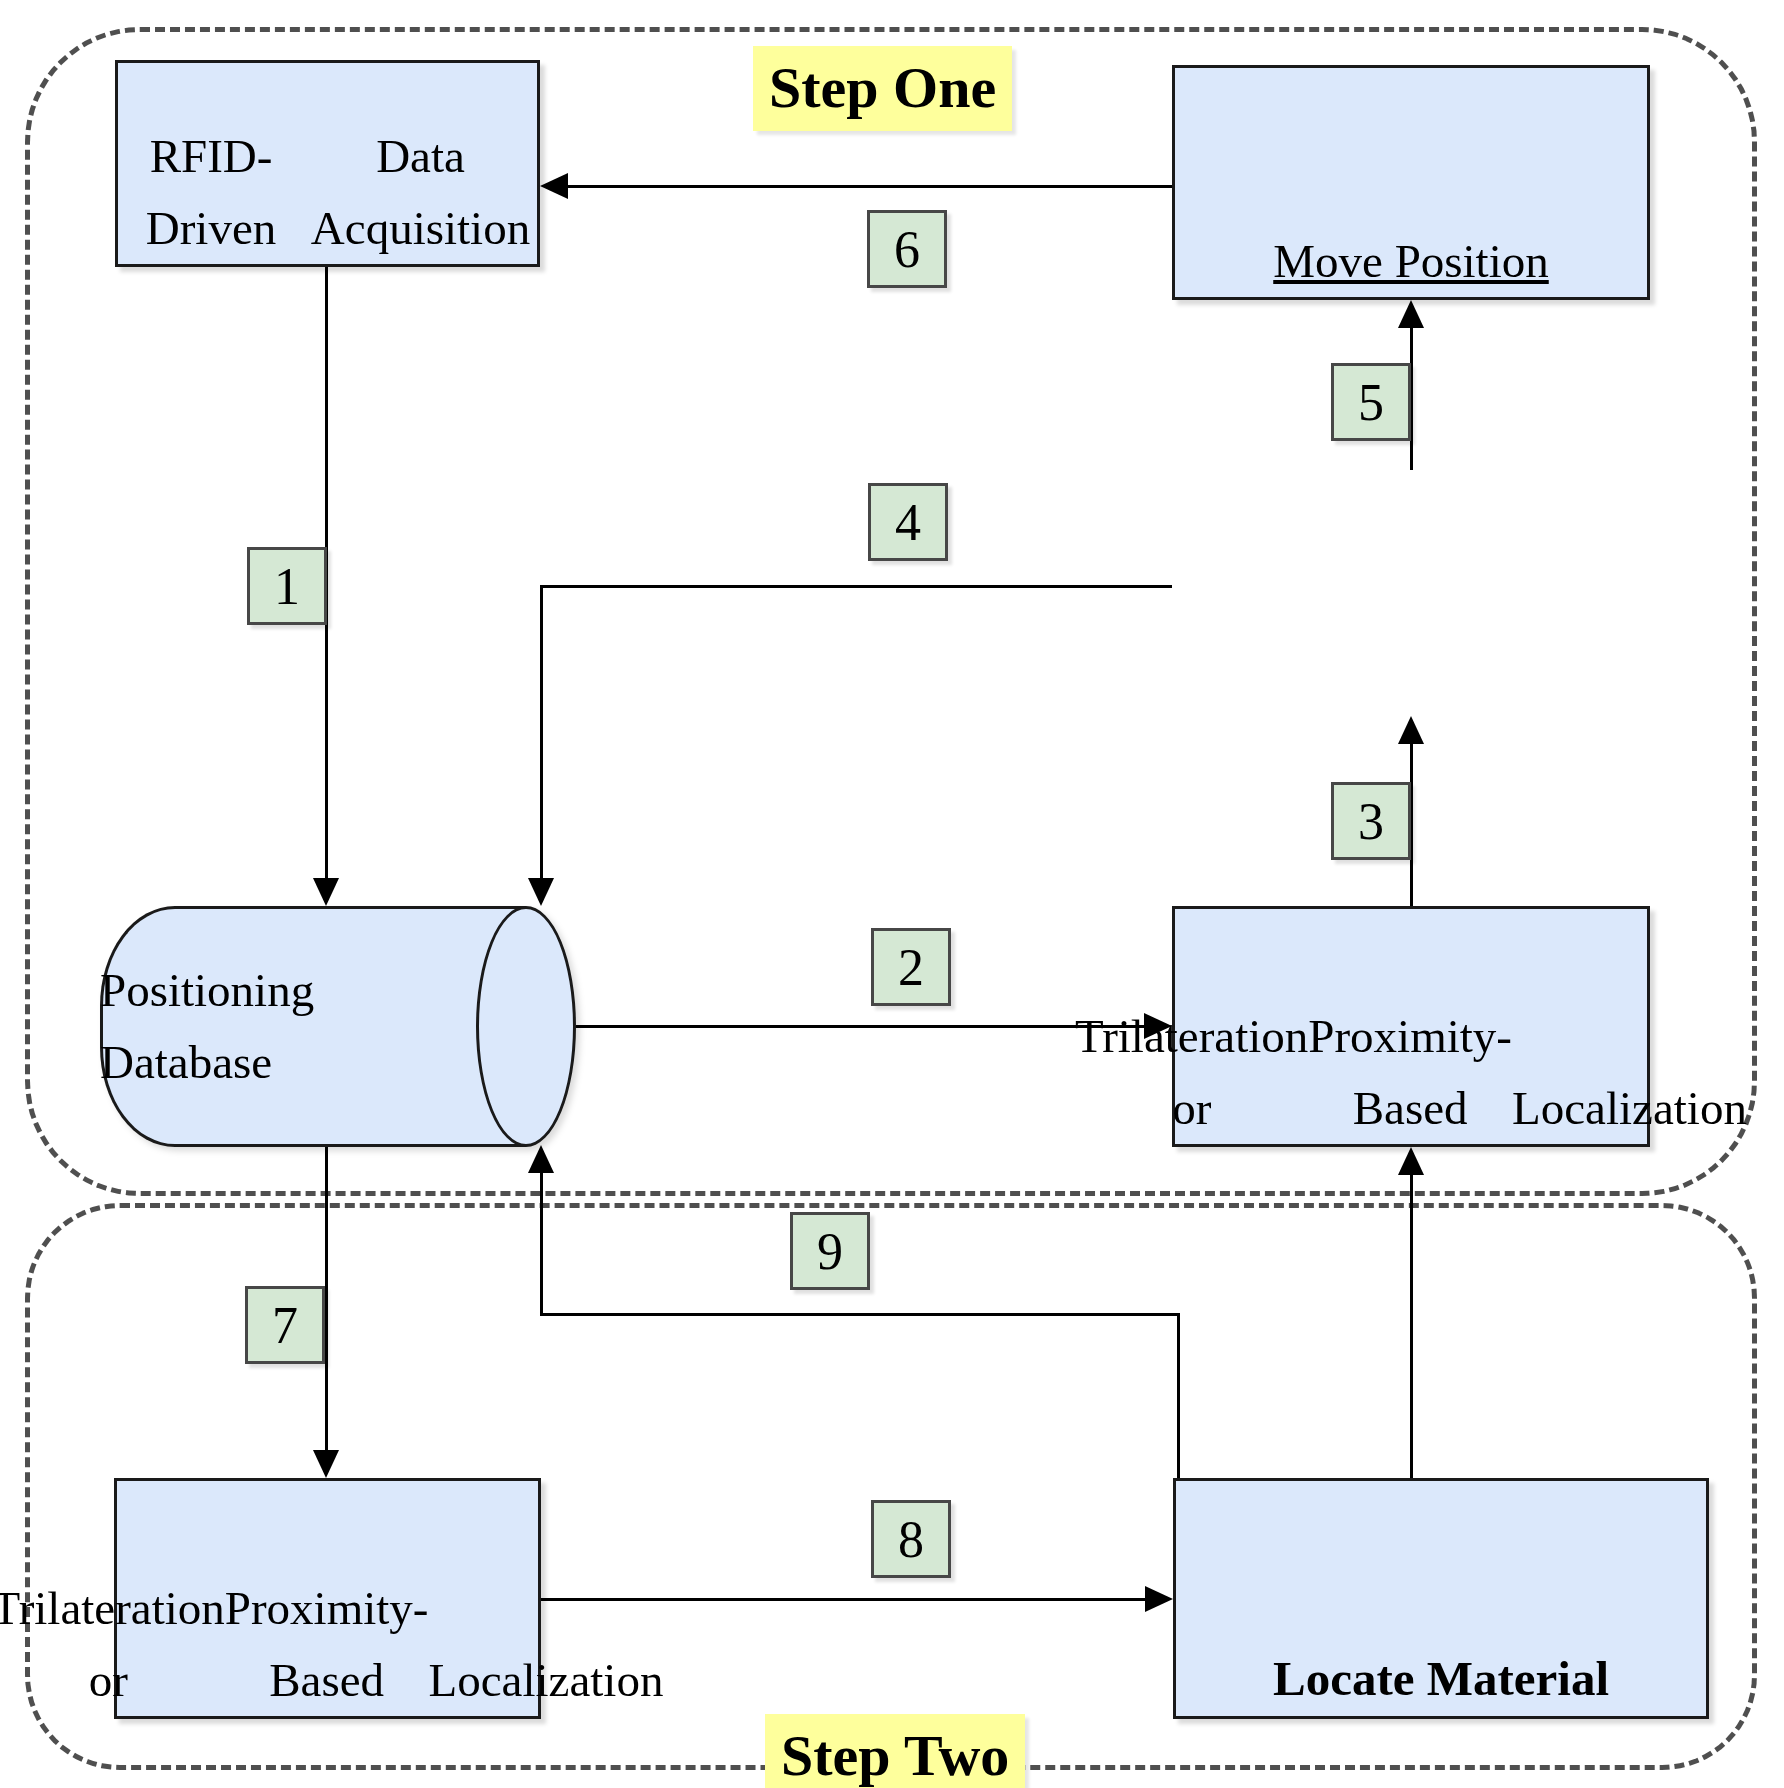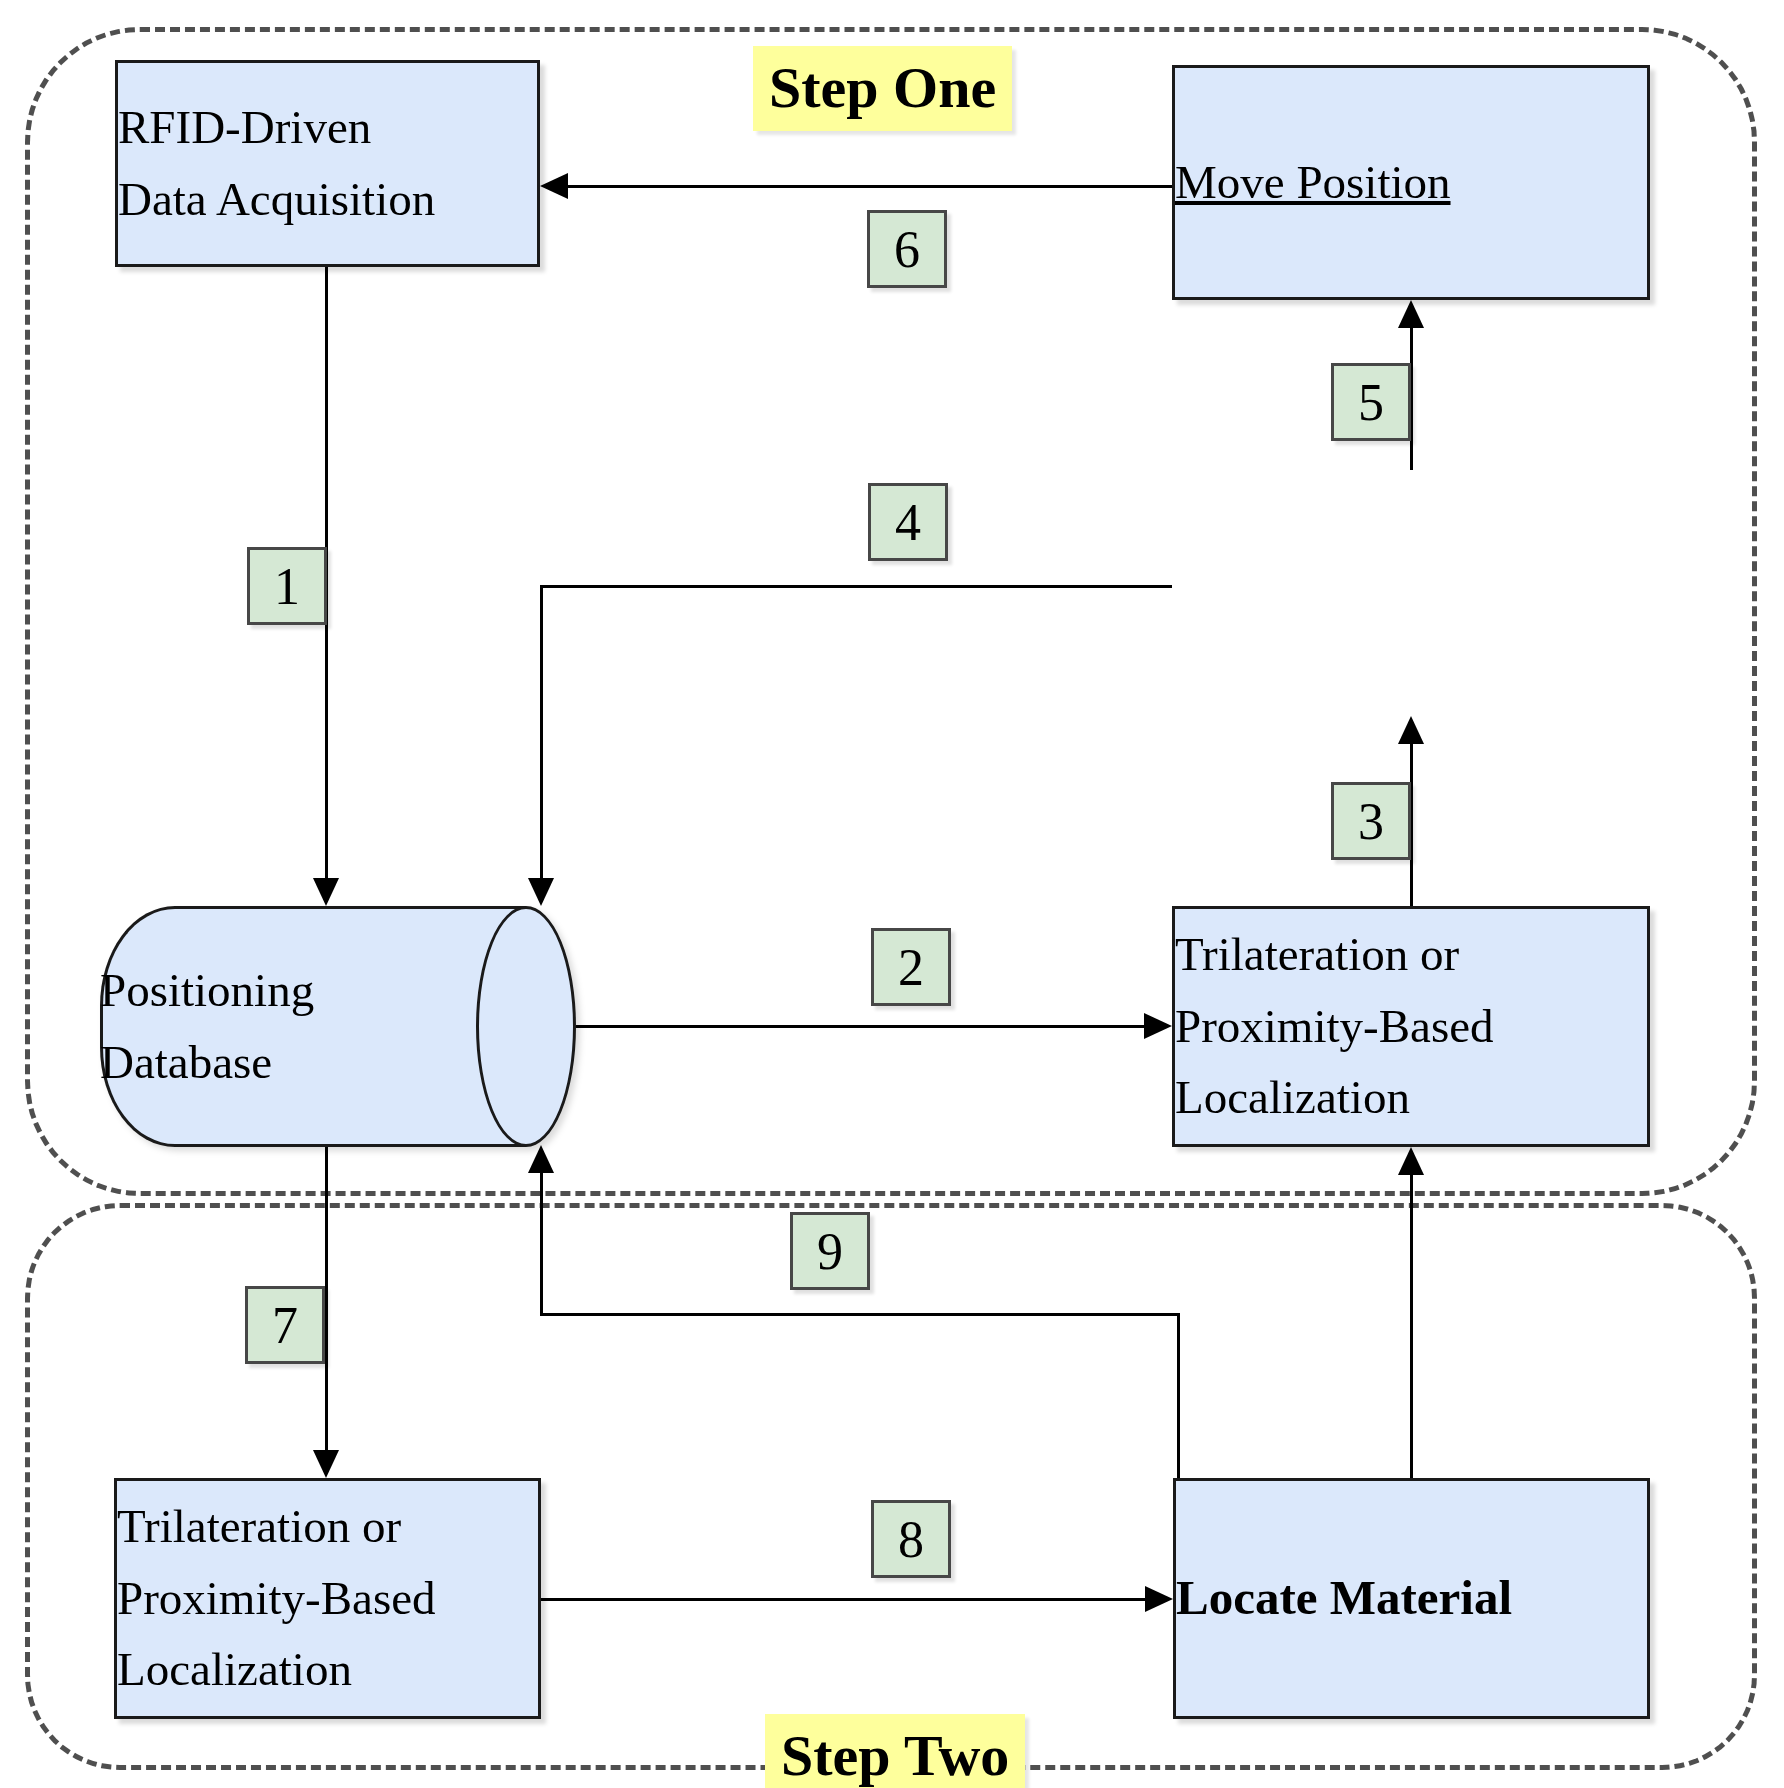--- a/index.html
+++ b/index.html
@@ -7,21 +7,21 @@
     position:relative;width:1784px;height:1788px;background:#ffffff;overflow:hidden;
     font-family:"Liberation Serif","DejaVu Serif",serif;color:var(--text,#000);
   }
   .section{
     position:absolute;border:5px dashed var(--dashed-border,#4f4f4f);background:transparent;
   }
   .sec-one{left:25px;top:27px;width:1722px;height:1159px;border-radius:115px;}
   .sec-two{left:25px;top:1203px;width:1722px;height:557px;border-radius:95px;}
   .box{
     position:absolute;background:var(--box-fill,#dbe8fb);border:3px solid var(--box-border,#1a1a1a);
-    display:flex;flex-direction:column;align-items:flex-start;justify-content:center;
+    display:flex;flex-direction:row;align-items:flex-end;justify-content:center;
     text-align:center;font-size:47px;line-height:1.52;box-sizing:border-box;
     box-shadow:5px 5px 4px rgba(0,0,0,0.14);
   }
   .box .t{display:block;}
   .bold{font-weight:bold;font-size:49px;}
   .cyl{position:absolute;filter:drop-shadow(4px 4px 3px rgba(0,0,0,0.14));}
   .cyl-body{
     position:absolute;left:100px;top:906px;width:426px;height:241px;box-sizing:border-box;
     background:var(--box-fill,#dbe8fb);border:3px solid var(--box-border,#1a1a1a);border-right:none;
     border-radius:75px 0 0 75px / 100px 0 0 100px;
@@ -79,21 +79,21 @@
     <span class="t">Proximity-Based</span>
     <span class="t">Localization</span>
   </div>
 
   <div class="box" style="left:114px;top:1478px;width:427px;height:241px;">
     <span class="t">Trilateration or</span>
     <span class="t">Proximity-Based</span>
     <span class="t">Localization</span>
   </div>
 
-  <div class="box" style="left:1173px;top:1478px;width:477px;height:241px;">
+  <div class="box" style="left:1173px;top:1478px;width:536px;height:241px;">
     <span class="t bold">Locate Material</span>
   </div>
 
   <div class="cyl">
     <div class="cyl-body"></div>
     <div class="cyl-ellipse"></div>
     <div class="cyl-text">
       <span class="t">Positioning</span>
       <span class="t">Database</span>
     </div>

